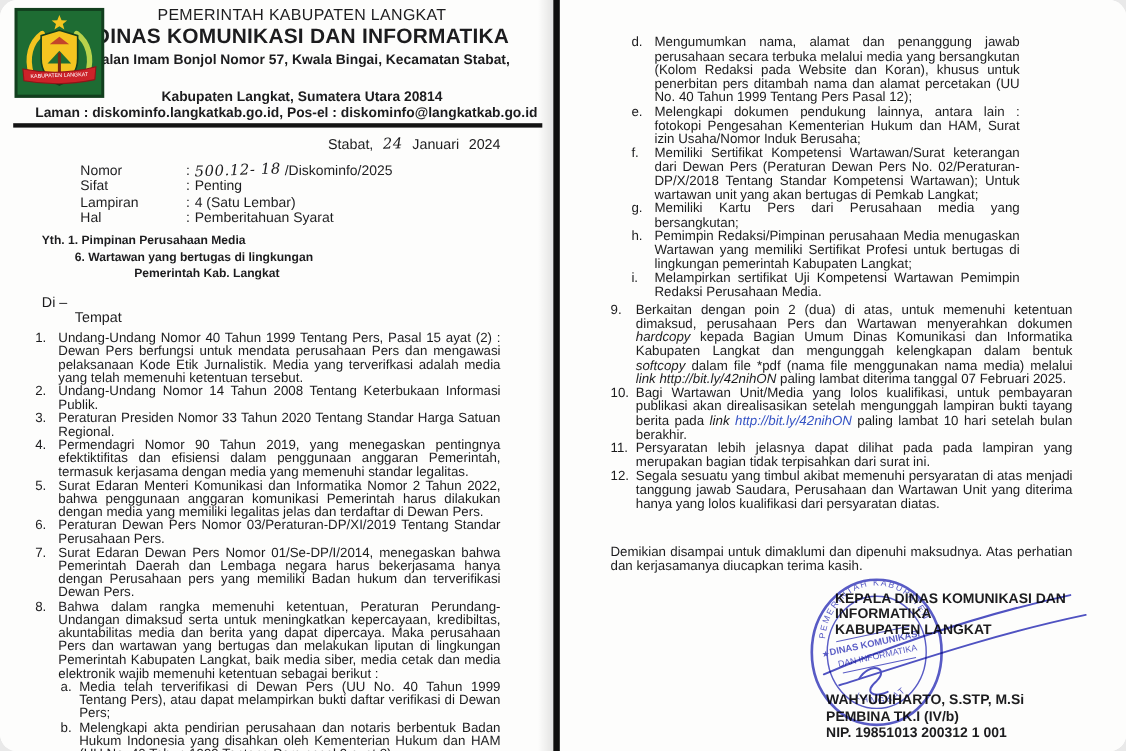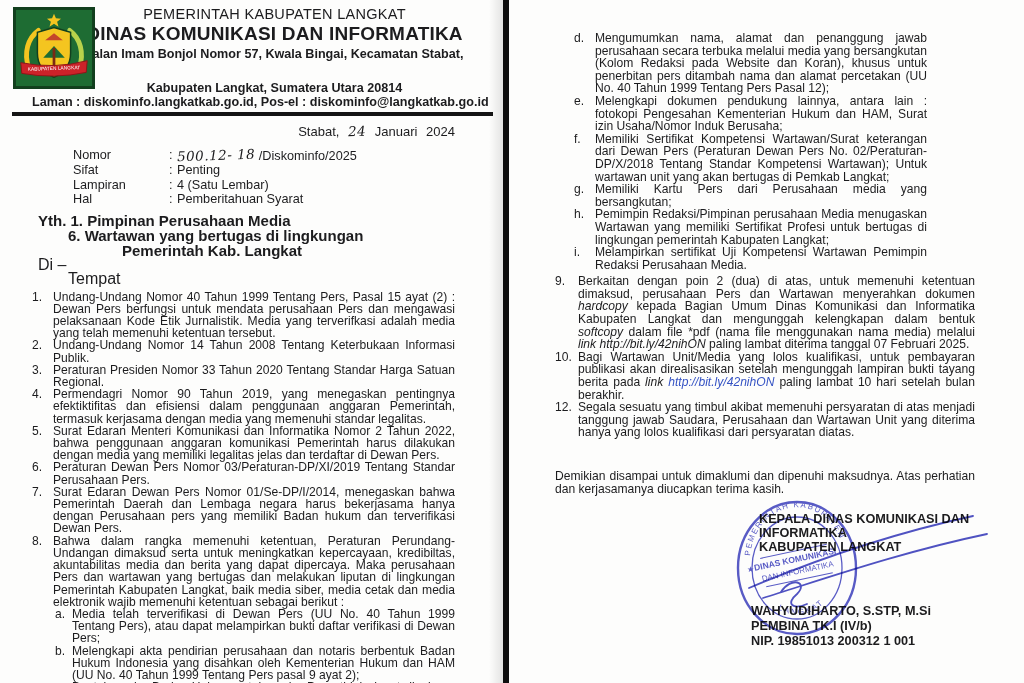--- a/index.html
+++ b/index.html
@@ -1,17 +1,17 @@
 <!DOCTYPE html>
 <html><head>
 <meta charset="utf-8">
 <style>
   html,body{margin:0;padding:0;background:#e9e9e9;}
   .sheet{position:relative;width:1024px;height:683px;background:#ffffff;overflow:hidden;
-         font-family:"Liberation Sans",sans-serif;color:#1c1c1e;}
+         font-family:"Liberation Sans",sans-serif;color:#1c1c1e;border-radius:16px;}
   .page{position:absolute;top:0;height:683px;background:#fdfdfc;overflow:hidden;}
   .page1{left:0;width:503px;}
   .page1::after{content:"";position:absolute;top:0;right:0;width:14px;height:100%;
                 background:linear-gradient(to right,rgba(0,0,0,0),rgba(0,0,0,.10));}
   .divider{position:absolute;left:503px;top:0;width:6px;height:683px;background:#0e0e0e;}
   .page2{left:509px;width:515px;}
 
   
   .lh{position:relative;padding:6px 38px 0 84px;text-align:center;}
   .logo{position:absolute;left:13px;top:7px;width:82px;height:82px;}
@@ -22,24 +22,24 @@
   .lh5{font-size:12.6px;font-weight:600;margin-left:-52px;margin-right:-14px;white-space:nowrap;}
   .rule{margin:3px 10px 0 12px;border-top:4px solid #141414;}
   .dateline{margin:7px 48px 0 0;text-align:right;font-size:13px;word-spacing:5px;}
 
   .hand{font-family:"DejaVu Serif",serif;font-style:italic;display:inline-block;
         transform:rotate(-2deg);font-size:13.5px;letter-spacing:.5px;}
 
   
   .meta{margin:9px 0 0 38px;font-size:12.7px;}
   .meta-row{display:grid;grid-template-columns:96px 8px auto;line-height:14.4px;margin-left:35px;}
-  .addr{margin:6px 0 0 38px;font-weight:bold;font-size:15px;line-height:15px;}
+  .addr{margin:6px 0 0 38px;font-weight:bold;font-size:11px;line-height:15px;}
   .addr .l2{margin-left:30px;}
   .addr .l3{margin-left:40px;padding-left:44px;}
-  .di{margin:0 0 0 38px;font-size:16px;line-height:14.5px;}
+  .di{margin:11px 0 0 38px;font-size:13px;line-height:14.5px;}
   .di .l5{margin-left:30px;}
 
   
   .list1{margin:4px 48px 0 32px;font-size:12.1px;line-height:12.2px;}
   .li{display:flex;}
   .li-n{width:21px;flex:none;}
   .li-t{flex:1;text-align:justify;}
   .sub{margin-top:0;}
   .sub .li-n{width:17px;margin-left:2px;}
   .it{font-style:italic;}
@@ -210,20 +210,24 @@
           </div>
         </div>
       <div class="list1 list912" style="margin-left:0;margin-right:0;">
           <div class="li">
             <span class="li-n">9.</span>
             <div class="li-t"><span>Berkaitan dengan poin 2 (dua) di atas, untuk memenuhi ketentuan dimaksud, perusahaan Pers dan Wartawan menyerahkan dokumen </span><span class="it">hardcopy</span><span> kepada Bagian Umum Dinas Komunikasi dan Informatika Kabupaten Langkat dan mengunggah kelengkapan dalam bentuk </span><span class="it">softcopy</span><span> dalam file *pdf (nama file menggunakan nama media) melalui </span><span class="it">link </span><span class="it">http://bit.ly/42nihON</span><span> paling lambat diterima tanggal 07 Februari 2025.</span></div>
           </div>
           <div class="li">
             <span class="li-n">10.</span>
             <div class="li-t"><span>Bagi Wartawan Unit/Media yang lolos kualifikasi, untuk pembayaran publikasi akan direalisasikan setelah mengunggah lampiran bukti tayang berita pada </span><span class="it">link</span><span> </span><span class="linkblue">http://bit.ly/42nihON</span><span> paling lambat 10 hari setelah bulan berakhir.</span></div>
+          </div>
+          <div class="li">
+            <span class="li-n">11.</span>
+            <div class="li-t">Persyaratan lebih jelasnya dapat dilihat pada pada lampiran yang merupakan bagian tidak terpisahkan dari surat ini.</div>
           </div>
           <div class="li">
             <span class="li-n">12.</span>
             <div class="li-t">Segala sesuatu yang timbul akibat memenuhi persyaratan di atas menjadi tanggung jawab Saudara, Perusahaan dan Wartawan Unit yang diterima hanya yang lolos kualifikasi dari persyaratan diatas.</div>
           </div>
         </div>
 
       <div class="close">Demikian disampai untuk dimaklumi dan dipenuhi maksudnya. Atas perhatian dan kerjasamanya diucapkan terima kasih.</div>
 
       <div class="sig">

